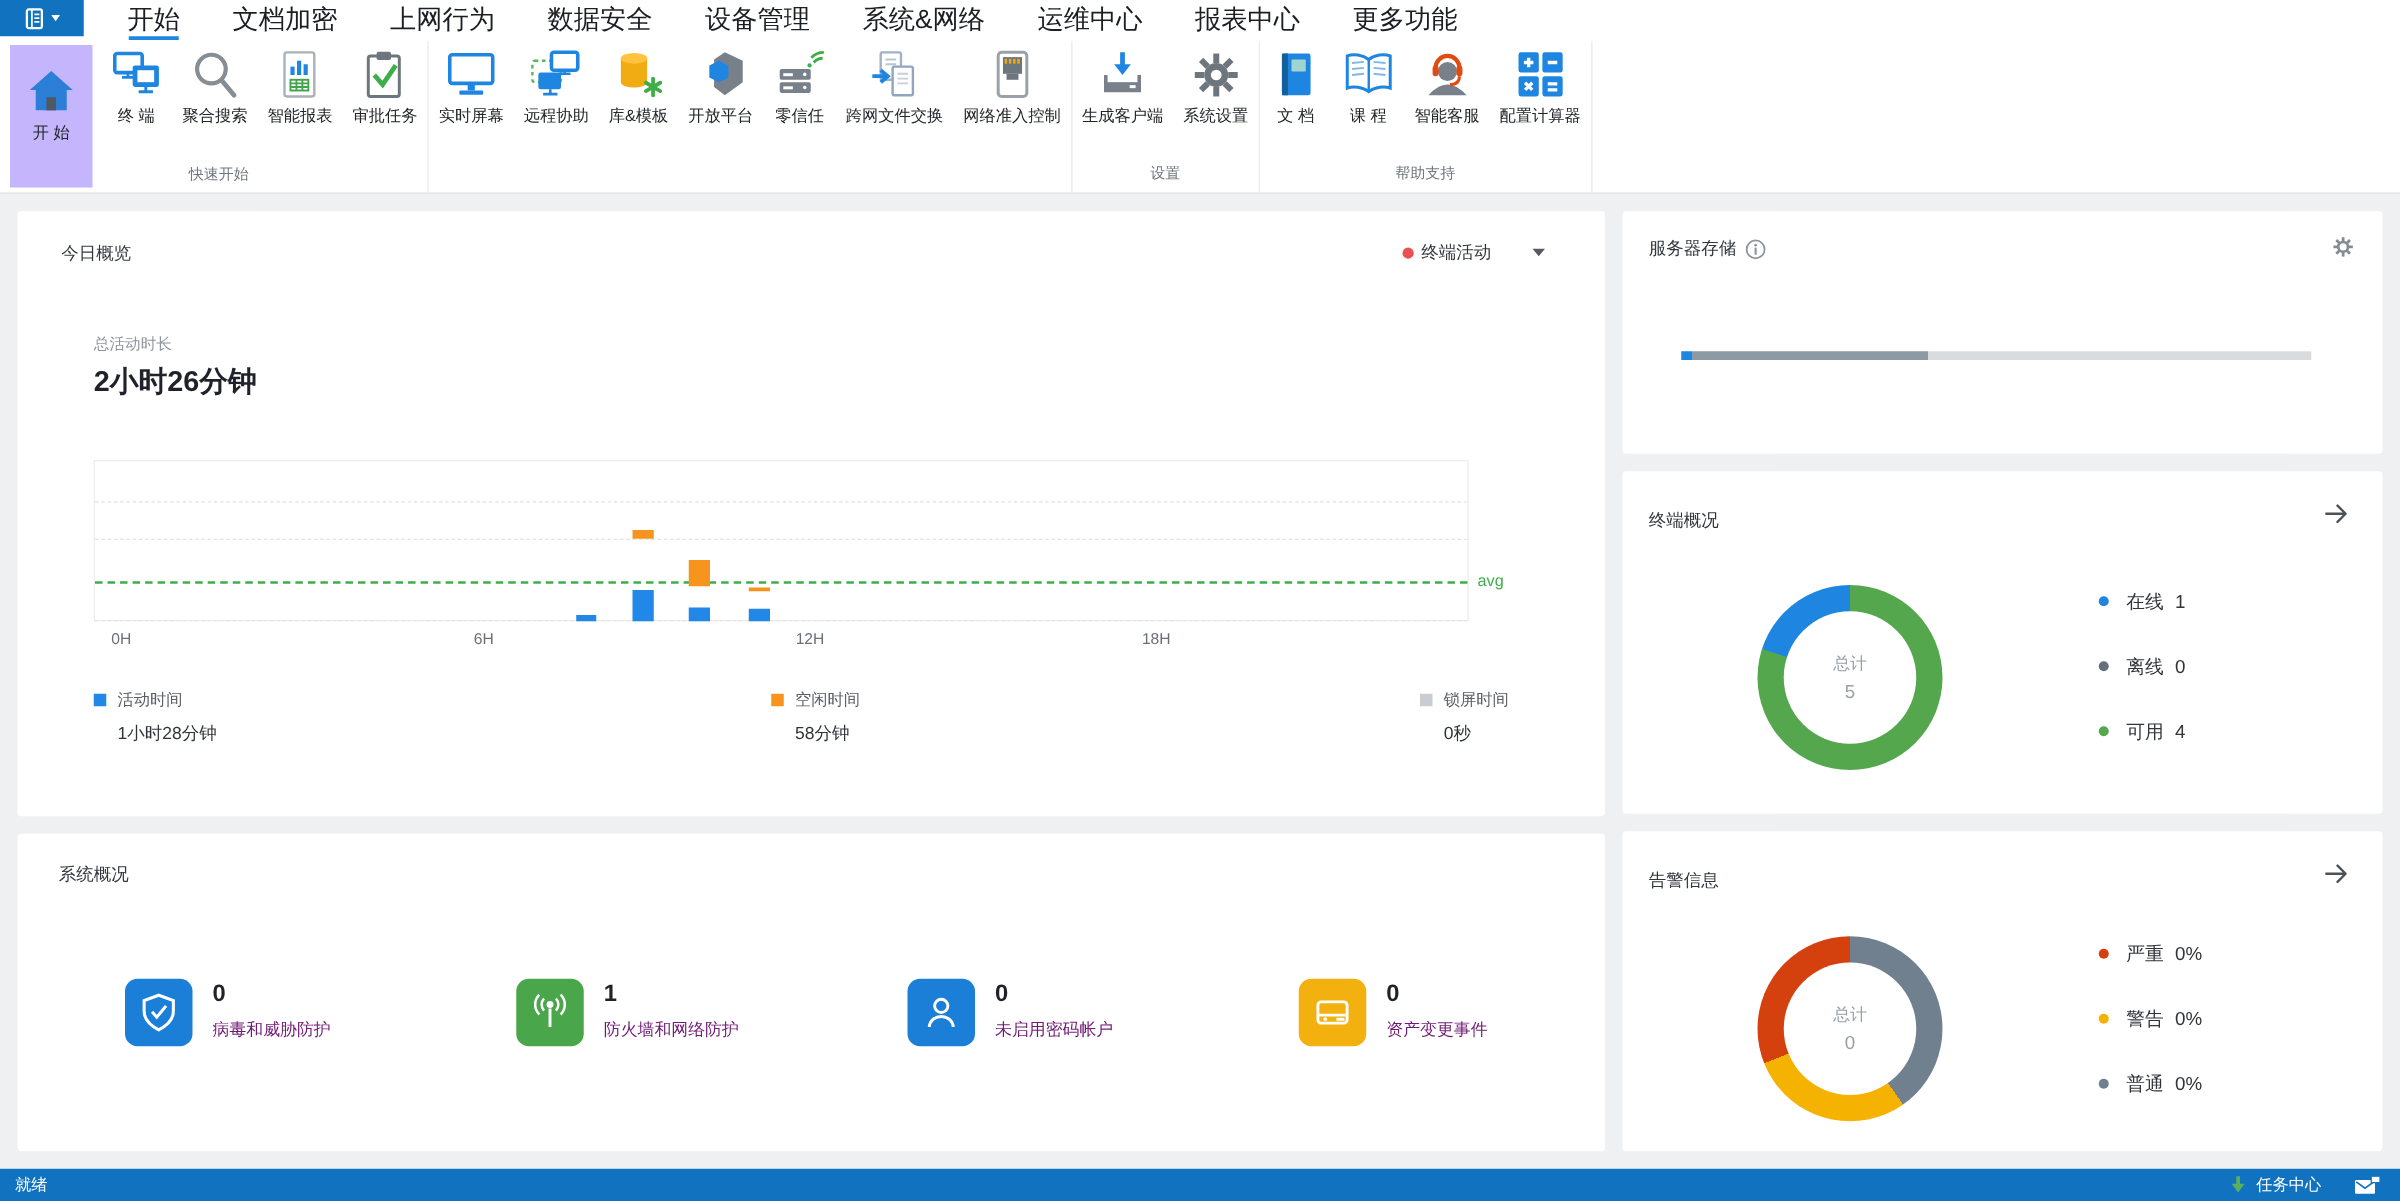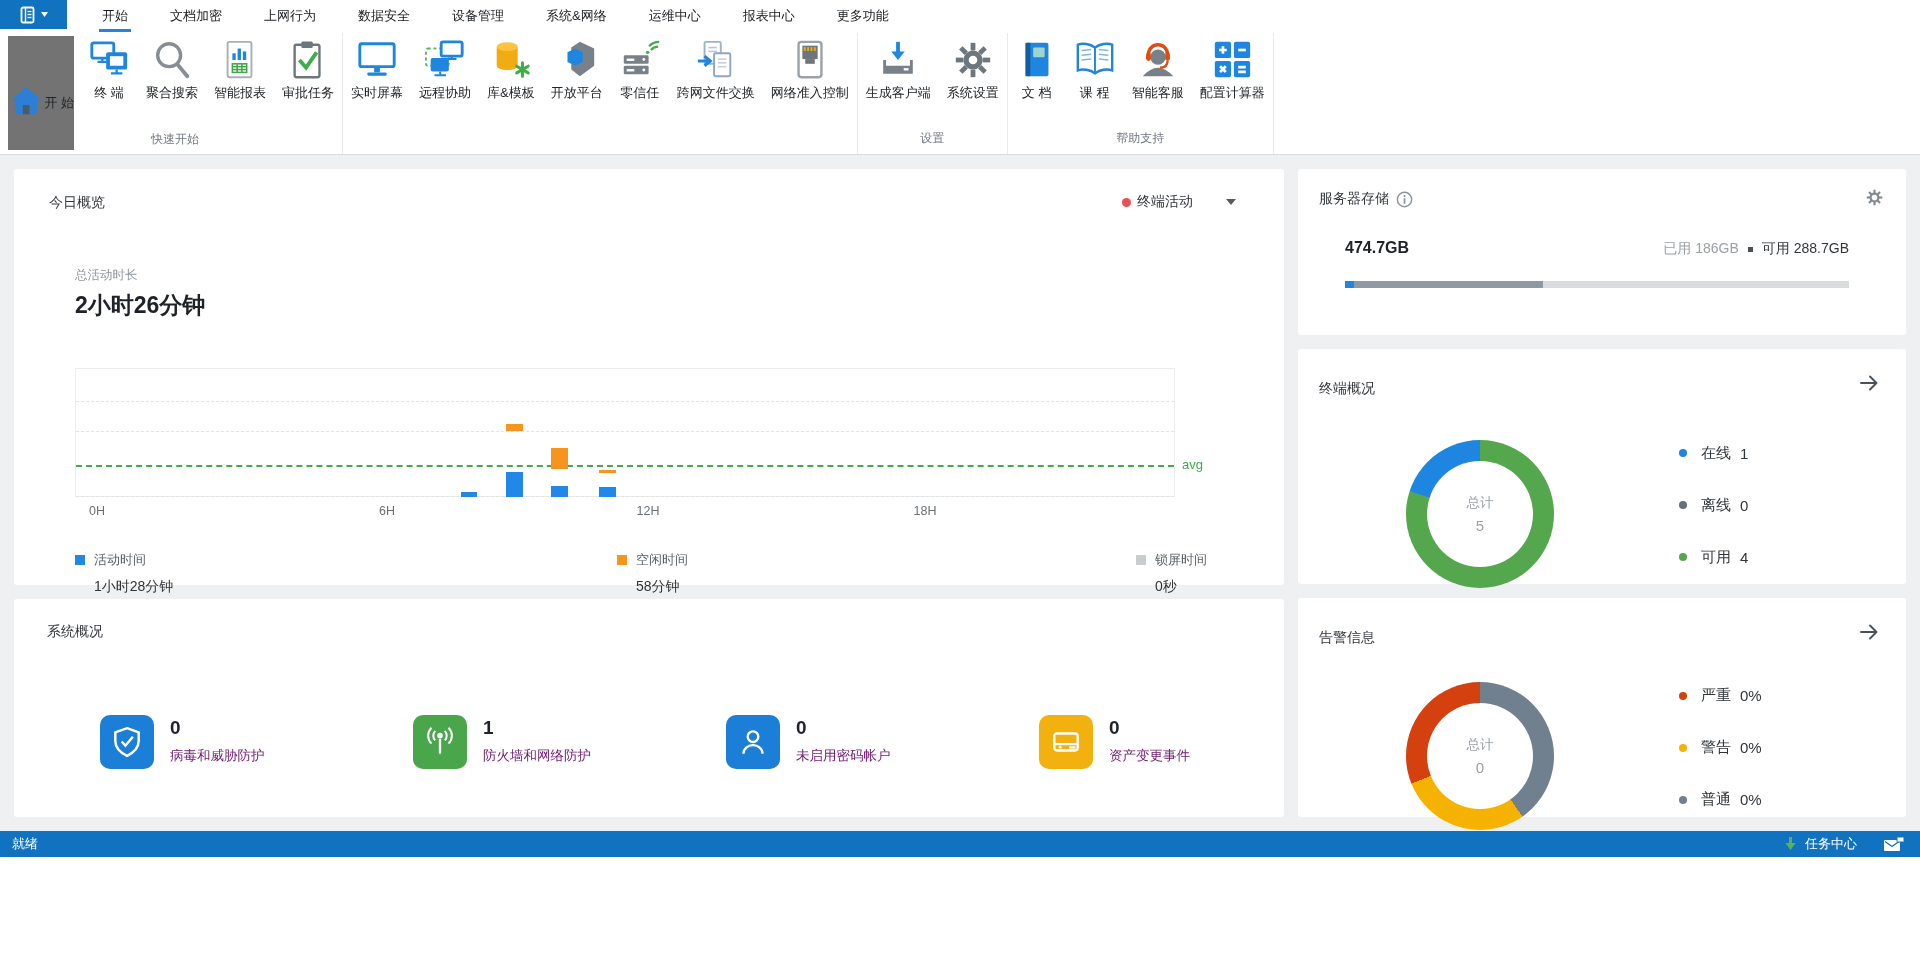--- a/index.html
+++ b/index.html
@@ -4,36 +4,36 @@
 <style>
   * { margin:0; padding:0; box-sizing:border-box; }
   html,body { background:#eef0f2; }
   body { font-family:"Liberation Sans","DejaVu Sans",sans-serif; }
   .screen { width:1920px; height:961px; background:#fff; overflow:hidden; position:relative; }
 
   
   .titlebar { height:33px; background:#fff; display:flex; align-items:stretch; }
   .app-btn { width:67px; height:29px; background:#1173bf; display:flex; align-items:center; justify-content:center; gap:4px; cursor:pointer; }
   .tabs { display:flex; margin-left:14px; }
-  .tab { position:relative; padding:0 21px; line-height:31px; font-size:13px; color:#1b1e22; white-space:nowrap; cursor:pointer; }
+  .tab { position:relative; padding:0 21px; line-height:31px; font-size:21px; color:#1b1e22; white-space:nowrap; cursor:pointer; }
   .tab.active::after { content:''; position:absolute; left:26%; right:26%; bottom:1px; height:3px; background:#1e86e0; }
 
   
   .ribbon { height:122px; background:#fff; border-bottom:1px solid #d9dcde; display:flex; align-items:stretch; padding-left:8px; }
   .rgroup { display:flex; flex-direction:column; border-right:1px solid #e8eaec; }
   .ritems { display:flex; align-items:flex-start; height:92px; padding-top:3px; }
   .rcaption { text-align:center; font-size:12px; color:#707880; padding:6px 0 7px; }
-  .home-tile { width:66px; height:114px; background:#737373; display:flex; flex-direction:row; align-items:center; padding-top:16px; margin-right:6px; z-index:2; cursor:pointer; }
+  .home-tile { width:66px; height:114px; background:#c4b5fd; display:flex; flex-direction:column; align-items:center; padding-top:16px; margin-right:6px; z-index:2; cursor:pointer; }
   .home-tile .rtext { margin-top:3px; }
   .ritem { display:flex; flex-direction:column; align-items:center; padding:3px 8px 0; cursor:pointer; }
   .ritem svg, .home-tile svg { width:42px; height:42px; }
   .rtext { font-size:13px; color:#22262a; margin-top:3px; white-space:nowrap; }
 
   
-  .content { display:flex; gap:14px; padding:14px; background:#eef0f2; height:676px; }
+  .content { display:flex; gap:14px; padding:14px; background:#eef0f2; height:780px; }
   .col-left { width:1270px; display:flex; flex-direction:column; gap:14px; }
   .col-right { flex:1; display:flex; flex-direction:column; gap:14px; }
   .card { background:#fff; border-radius:3px; position:relative; }
   .card-title { font-size:14px; color:#33373c; white-space:nowrap; }
 
   
   .card-overview { height:484px; }
   .ov-title { position:absolute; left:35px; top:25px; }
   .ov-filter { position:absolute; right:48px; top:24px; display:flex; align-items:center; cursor:pointer; }
   .dot { border-radius:50%; display:inline-block; }
@@ -508,28 +508,20 @@
               <rect x="32" y="18.5" width="8" height="5"></rect>
             <g transform="rotate(45 22 21)">
                 <rect x="19.5" y="3" width="5" height="8"></rect>
                 <rect x="19.5" y="31" width="5" height="8"></rect>
                 <rect x="4" y="18.5" width="8" height="5"></rect>
                 <rect x="32" y="18.5" width="8" height="5"></rect>
               </g>
           </g>
           <circle cx="22" cy="21" r="9" fill="none" stroke="#848b91" stroke-width="5"></circle>
         </svg>
-        <div class="st-total-row">
-          <span class="st-total">474.7GB</span>
-          <span class="st-right">
-            <span class="st-used">已用 186GB</span>
-            <span class="sep-dot"></span>
-            <span class="st-free">可用 288.7GB</span>
-          </span>
-        </div>
         <div class="st-bar" id="storage-bar" style="background: linear-gradient(90deg, rgb(30, 134, 224) 0px, rgb(30, 134, 224) 1.7%, rgb(141, 153, 163) 1.7%, rgb(141, 153, 163) 39.2%, rgb(217, 220, 223) 39.2%, rgb(217, 220, 223) 100%);"></div>
       </div>
 
       <div class="card card-terminal">
         <div class="card-title dc-title">终端概况</div>
         <svg class="arrow-btn" width="22" height="20" viewBox="0 0 22 20">
           <path d="M3 10 H18 M12 3.5 l6.5 6.5 -6.5 6.5" stroke="#4a5258" stroke-width="1.9" fill="none" stroke-linecap="round" stroke-linejoin="round"></path>
         </svg>
         <div class="donut" id="terminal-donut" style="left: 108px; top: 91px; background: conic-gradient(rgb(85, 167, 78) 0deg, rgb(85, 167, 78) 288deg, rgb(30, 134, 224) 288deg, rgb(30, 134, 224) 360deg);">
           <div class="hole">

